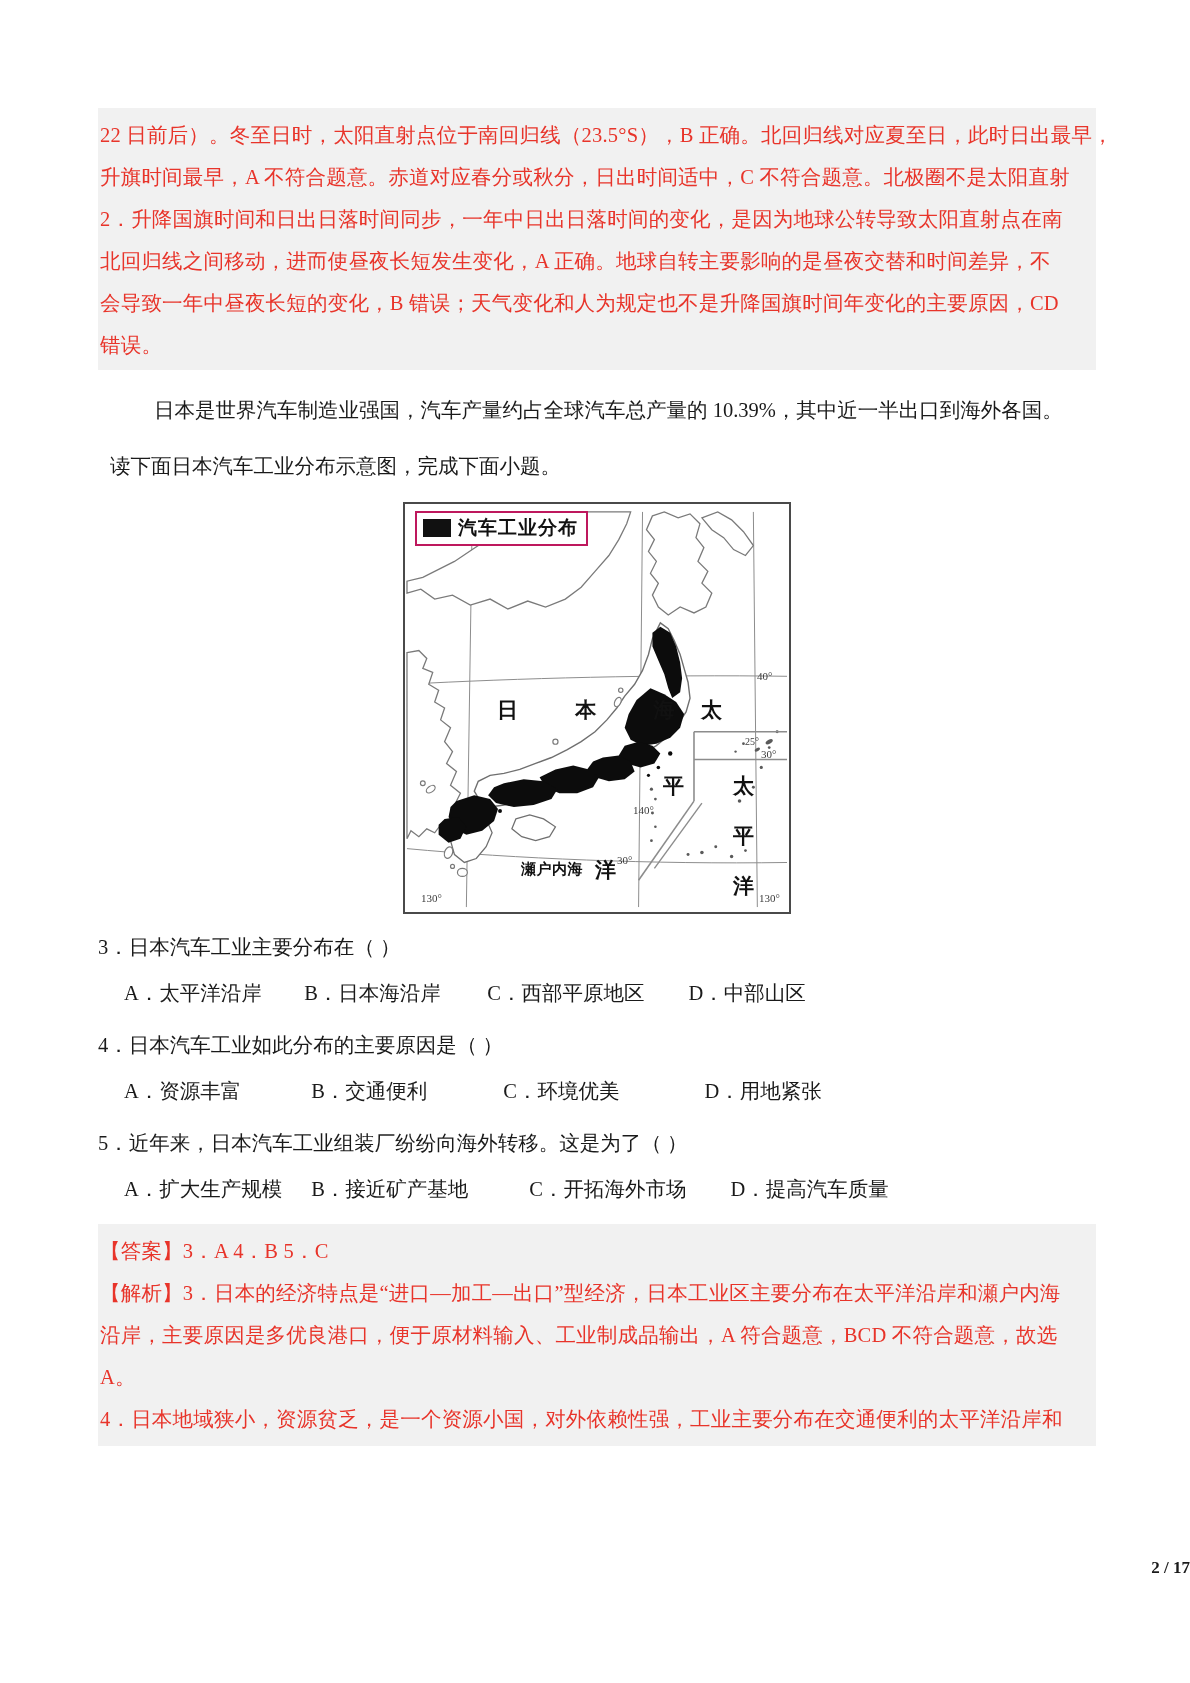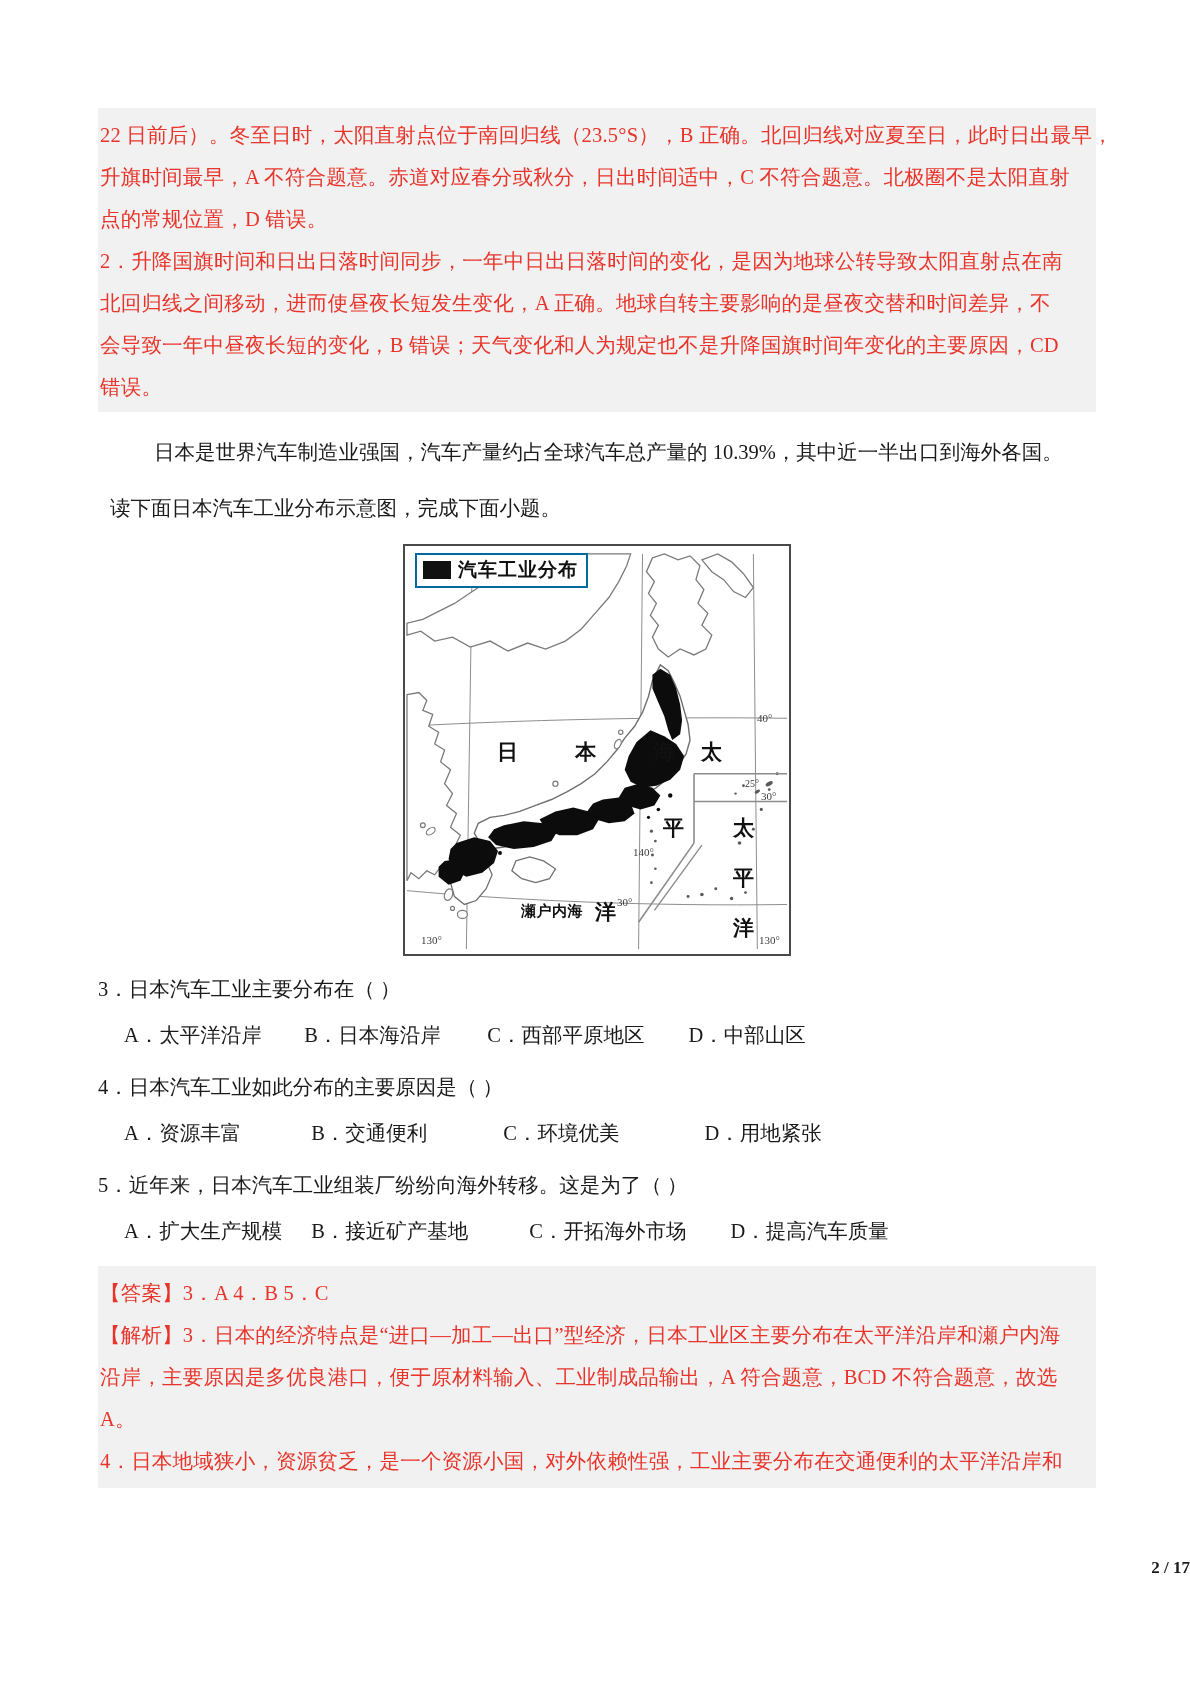--- a/index.html
+++ b/index.html
@@ -101,21 +101,21 @@
   .map-svg {
     position: absolute;
     left: 0; top: 0;
     width: 100%;
     height: 100%;
   }
   .legend-box {
     position: absolute;
     left: 10px;
     top: 7px;
-    border: 2px solid #0369a1;
+    border: 2px solid #be185d;
     background: #fff;
     padding: 2px 8px 3px 6px;
     display: flex;
     align-items: center;
     gap: 7px;
     z-index: 6;
   }
   .legend-swatch {
     width: 28px;
     height: 18px;
@@ -177,21 +177,20 @@
 
 <div class="page">
   <div class="sheet"></div>
   <div class="dot-artifact"></div>
 
   <div class="content">
 
     <div class="shaded blk" style="padding-top:6px;padding-bottom:4px;">
       <p class="body-line">22 日前后）。冬至日时，太阳直射点位于南回归线（23.5°S），B 正确。北回归线对应夏至日，此时日出最早，</p>
       <p class="body-line">升旗时间最早，A 不符合题意。赤道对应春分或秋分，日出时间适中，C 不符合题意。北极圈不是太阳直射</p>
-      <p class="body-line">点的常规位置，D 错误。</p>
       <p class="body-line">2．升降国旗时间和日出日落时间同步，一年中日出日落时间的变化，是因为地球公转导致太阳直射点在南</p>
       <p class="body-line">北回归线之间移动，进而使昼夜长短发生变化，A 正确。地球自转主要影响的是昼夜交替和时间差异，不</p>
       <p class="body-line">会导致一年中昼夜长短的变化，B 错误；天气变化和人为规定也不是升降国旗时间年变化的主要原因，CD</p>
       <p class="body-line">错误。</p>
     </div>
 
     <div class="gap-sm"></div>
 
     <p class="blackpara indent">日本是世界汽车制造业强国，汽车产量约占全球汽车总产量的 10.39%，其中近一半出口到海外各国。</p>
     <p class="blackpara">读下面日本汽车工业分布示意图，完成下面小题。</p>

